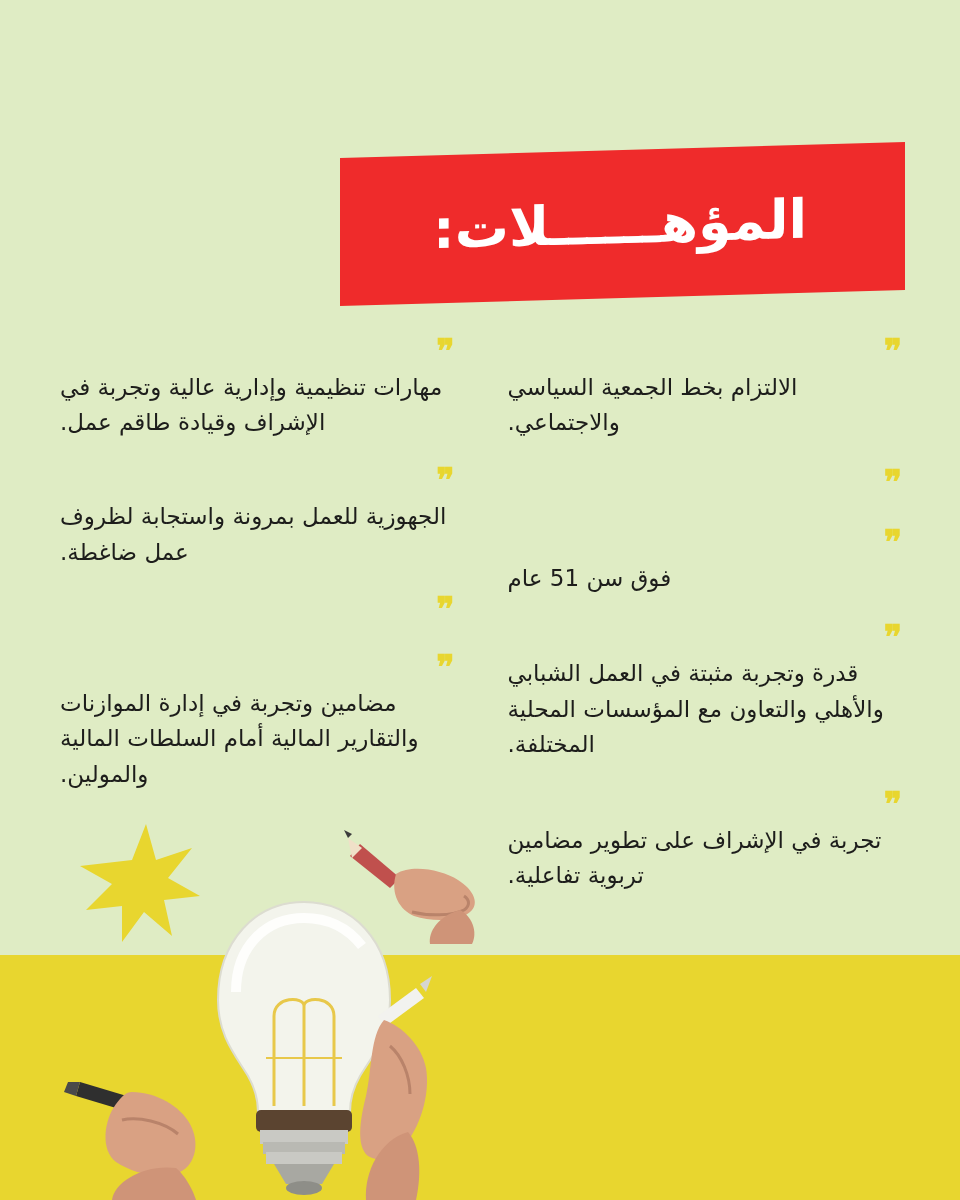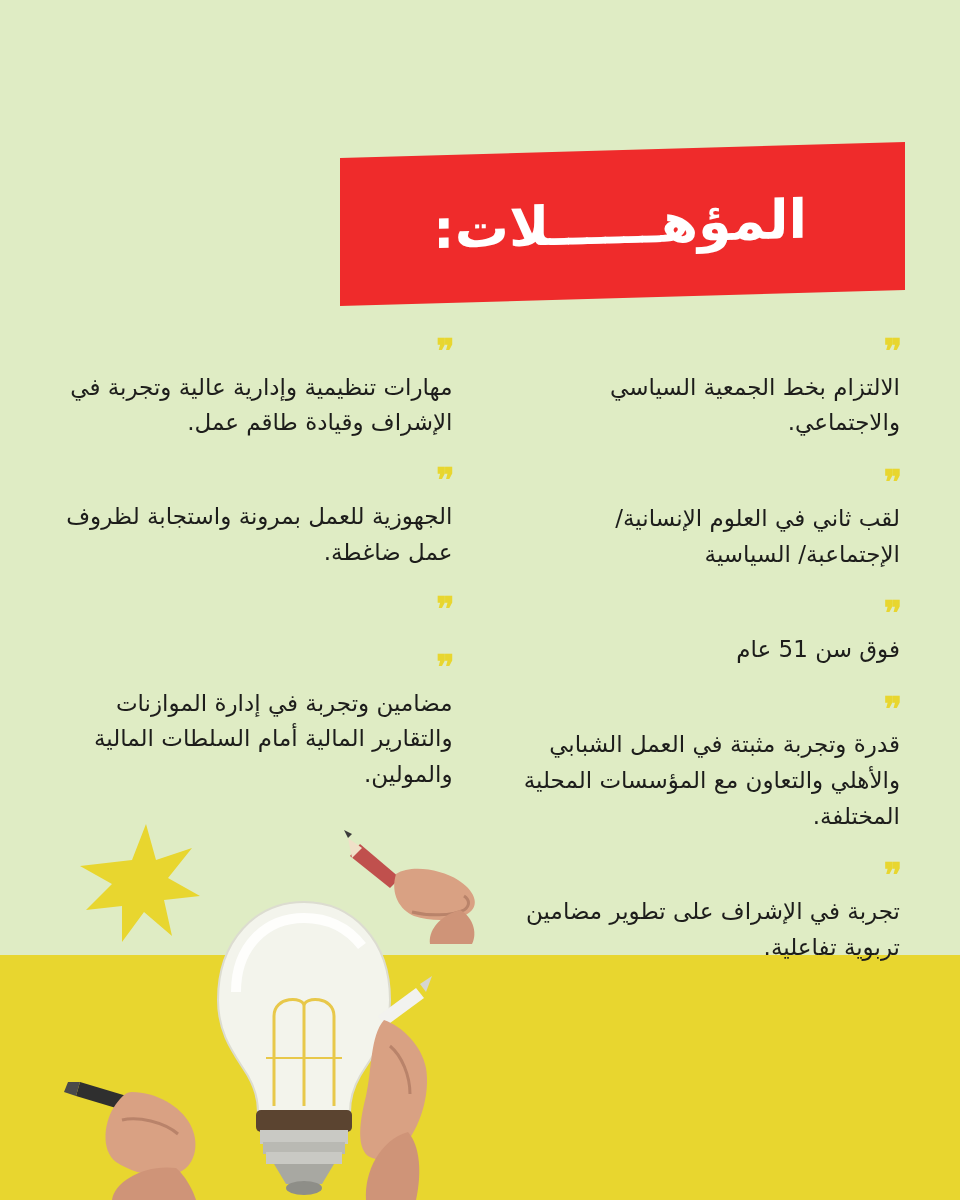--- a/index.html
+++ b/index.html
@@ -93,21 +93,21 @@
     display: block;
     text-align: right;
     margin-bottom: 6px;
     letter-spacing: -2px;
     font-family: "DejaVu Serif", "Liberation Serif", serif;
   }
   .qtext {
     color: #1d1d1b;
     font-size: 23px;
     line-height: 1.55;
-    text-align: right;
+    text-align: left;
     font-weight: 500;
   }
 
   
   .right-col .qitem:nth-child(1) { margin-bottom: 30px; }
   .right-col .qitem:nth-child(2) { margin-bottom: 30px; }
   .right-col .qitem:nth-child(3) { margin-bottom: 30px; }
   .right-col .qitem:nth-child(4) { margin-bottom: 30px; }
   .left-col  .qitem:nth-child(1) { margin-bottom: 28px; }
   .left-col  .qitem:nth-child(2) { margin-bottom: 28px; }
@@ -135,21 +135,20 @@
 
 <div class="columns">
 
   <div class="column right-col">
     <div class="qitem">
       <span class="quote-mark">❞</span>
       <div class="qtext">الالتزام بخط الجمعية السياسي والاجتماعي.</div>
     </div>
     <div class="qitem">
       <span class="quote-mark">❞</span>
-      <div class="qtext">لقب ثاني في العلوم الإنسانية/ الإجتماعبة/ السياسية</div>
     </div>
     <div class="qitem">
       <span class="quote-mark">❞</span>
       <div class="qtext">فوق سن 51 عام</div>
     </div>
     <div class="qitem">
       <span class="quote-mark">❞</span>
       <div class="qtext">قدرة وتجربة مثبتة في العمل الشبابي والأهلي والتعاون مع المؤسسات المحلية المختلفة.</div>
     </div>
     <div class="qitem">

